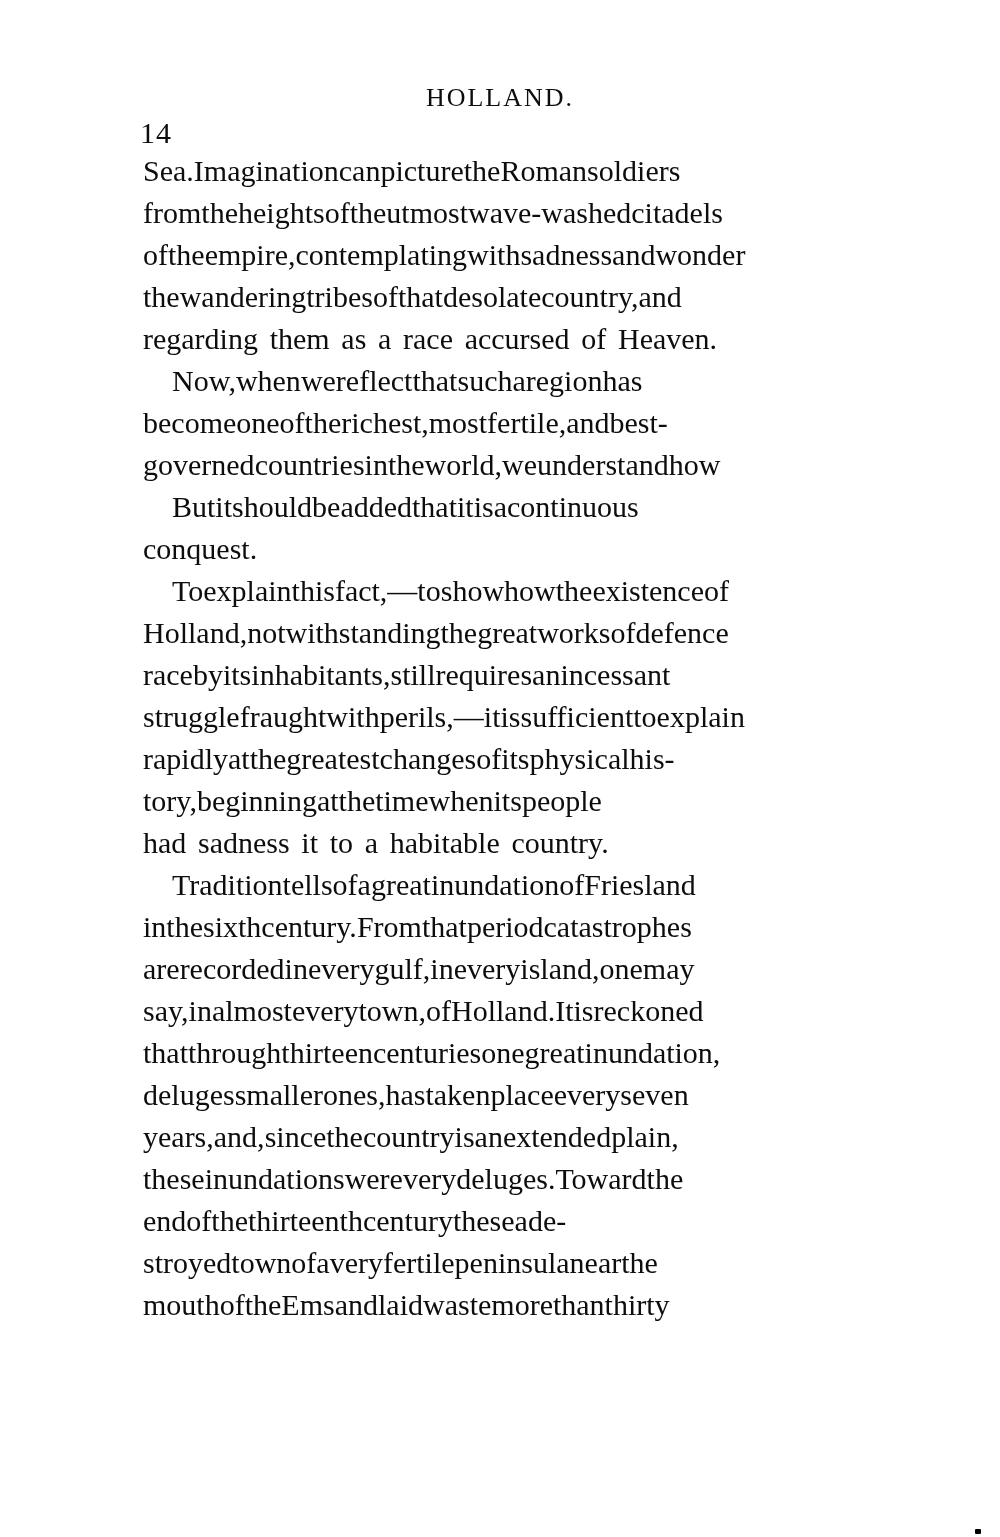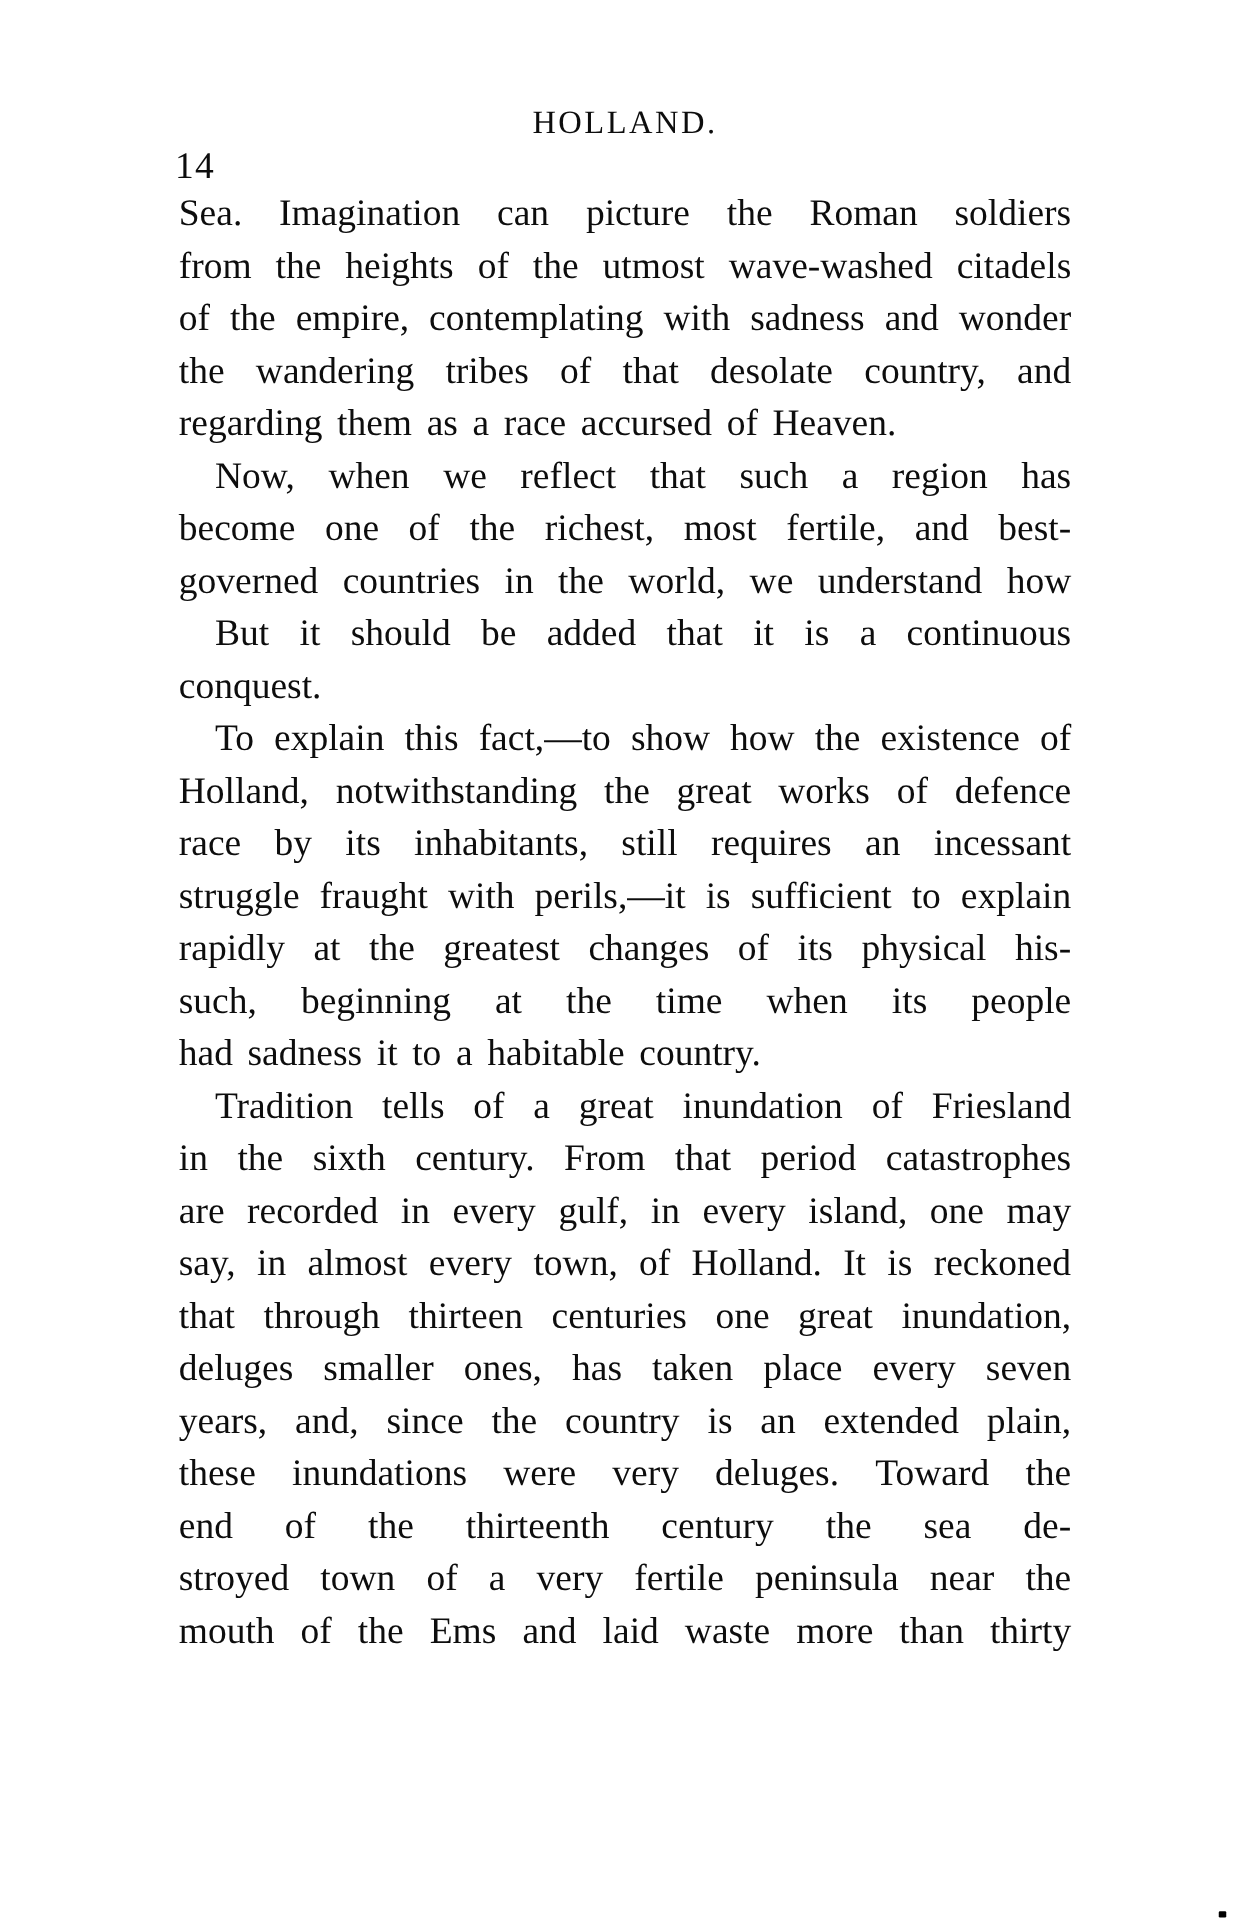--- a/index.html
+++ b/index.html
@@ -50,21 +50,21 @@
     width: 714px;
   }
   .line {
     height: 42px;
     line-height: 42px;
     font-size: 30px;
     white-space: nowrap;
   }
   .line.justified {
     display: flex;
-    justify-content: space-between;
+    justify-content: flex-start;
     white-space: normal;
   }
   .line.indent { padding-left: 29px; }
   .line.final { word-spacing: 0.14em; }
   .ink-speck {
     position: absolute;
     left: 975px;
     top: 1529px;
     width: 6px;
     height: 5px;
@@ -212,21 +212,21 @@
         <span>at</span>
         <span>the</span>
         <span>greatest</span>
         <span>changes</span>
         <span>of</span>
         <span>its</span>
         <span>physical</span>
         <span>his-</span>
       </div>
       <div class="line justified">
-        <span>such,</span>
+        <span>tory,</span>
         <span>beginning</span>
         <span>at</span>
         <span>the</span>
         <span>time</span>
         <span>when</span>
         <span>its</span>
         <span>people</span>
       </div>
       <div class="line final">had sadness it to a habitable country.</div>
       <div class="line justified indent">

